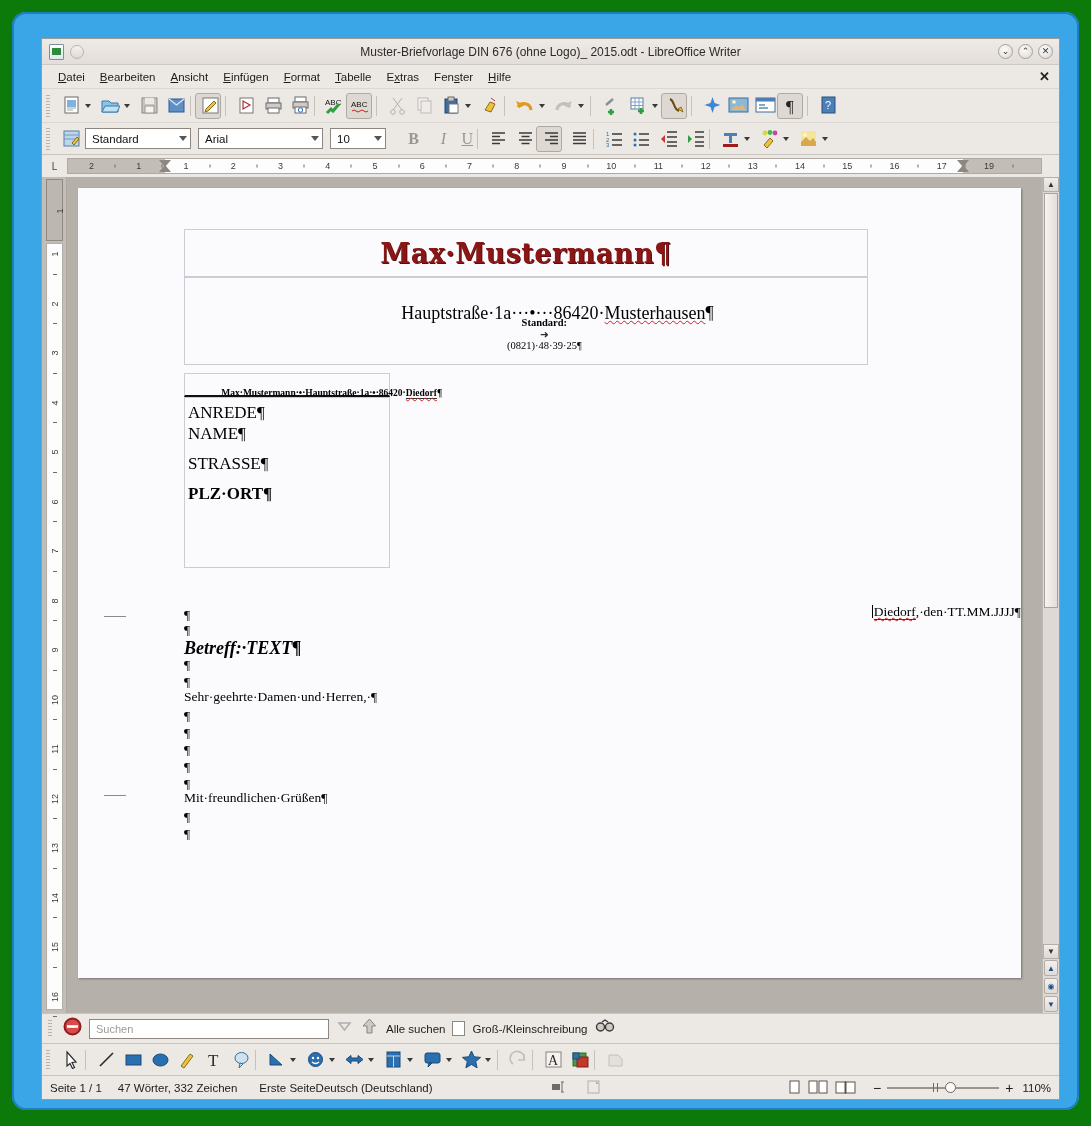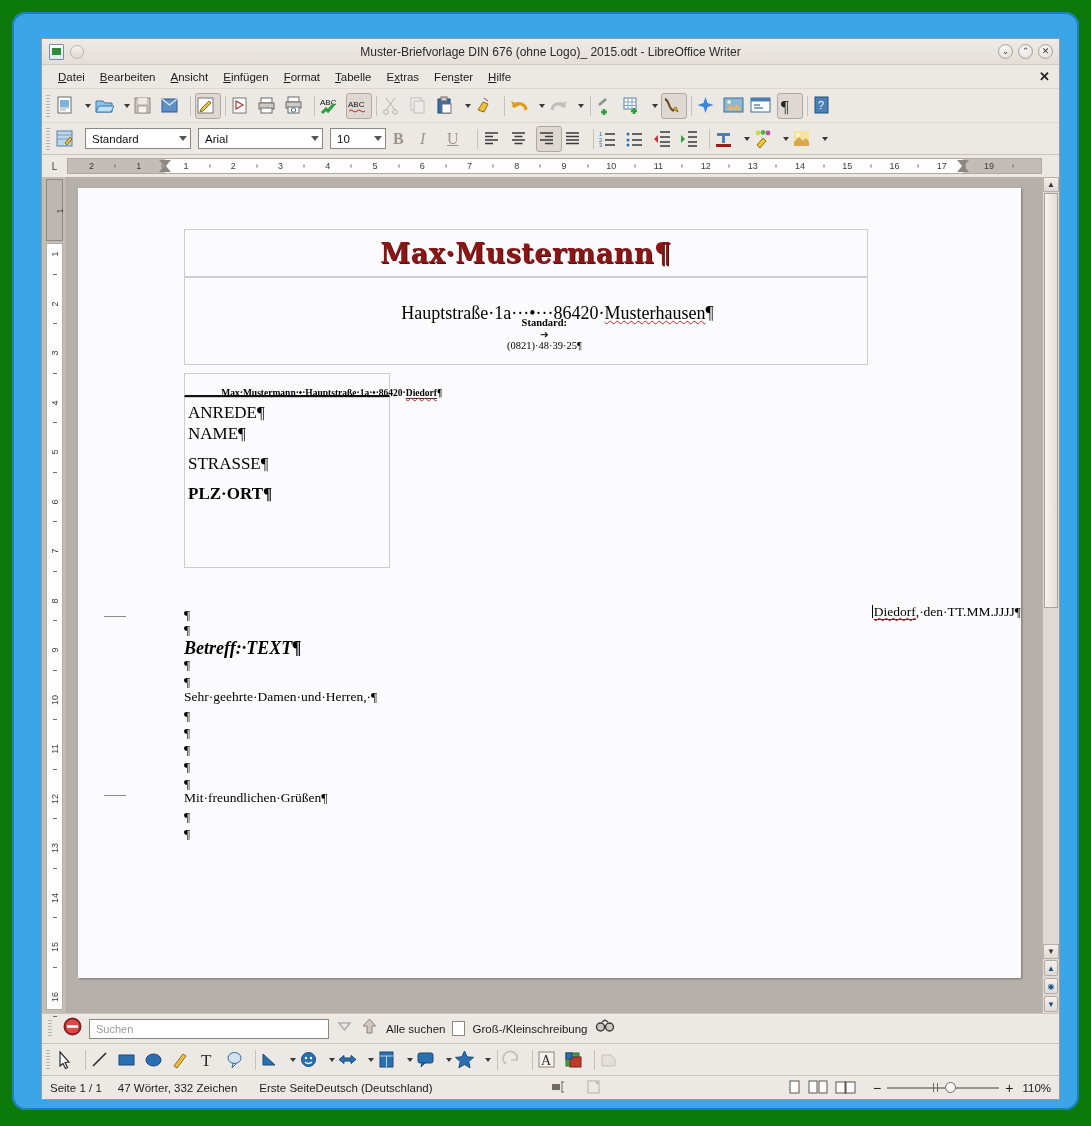--- a/index.html
+++ b/index.html
@@ -77,21 +77,21 @@
     padding:2px 4px; gap:1px;
   }
   #std-toolbar { height:34px; border-bottom:1px solid #dcd7d2; }
   #fmt-toolbar { height:32px; border-bottom:1px solid #c9c4bf; }
   .grip {
     width:4px; height:22px; margin-right:4px; flex:0 0 auto;
     background:repeating-linear-gradient(180deg,#b9b3ad 0 1px,transparent 1px 3px);
   }
   .tbtn {
     width:26px; height:26px; border-radius:3px;
-    display:flex; align-items:center; justify-content:flex-start;
+    display:flex; align-items:center; justify-content:flex-end;
     position:relative; flex:0 0 auto;
   }
   .tbtn.active { background:#ded8d2; border:1px solid #b0a9a2; }
   .tbtn svg { display:block; }
   .tsep { width:1px; height:20px; background:#c7c1bb; margin:0 3px; flex:0 0 auto; }
   .tarrow {
     width:11px; height:26px; display:flex; align-items:center; justify-content:center;
     flex:0 0 auto;
   }
   .tarrow::after {

